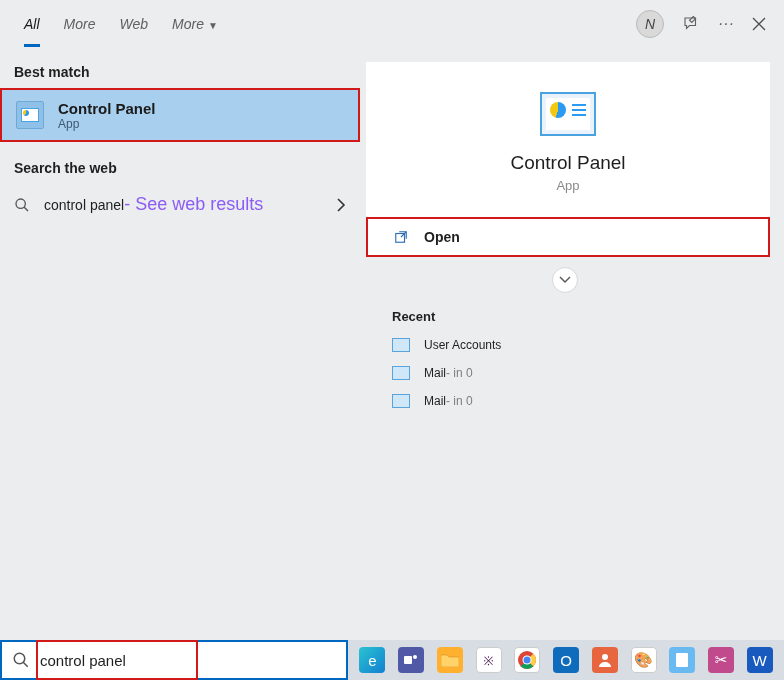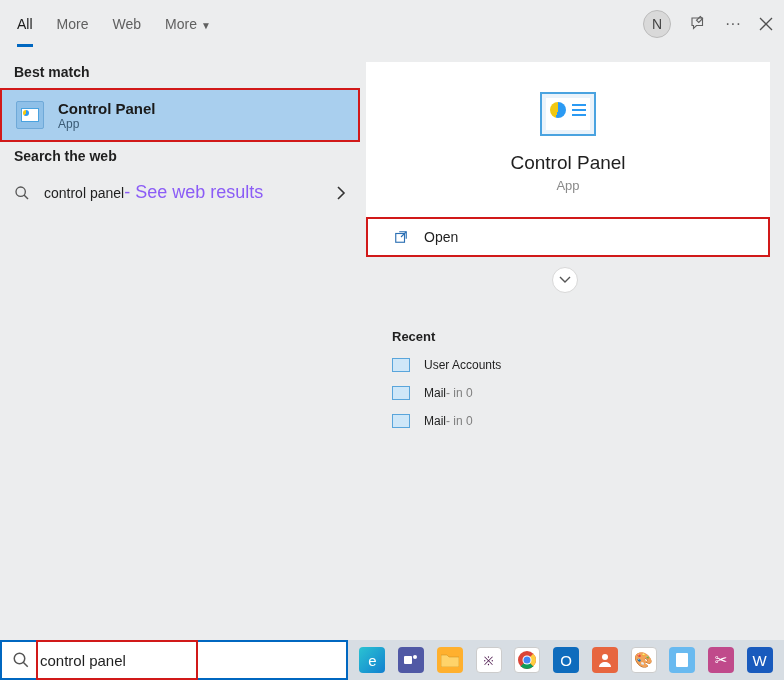--- a/index.html
+++ b/index.html
@@ -1,19 +1,19 @@
 <!DOCTYPE html>
 <html><head>
 <meta charset="utf-8">
 <style>
   * { box-sizing: border-box; margin: 0; padding: 0; font-family: "Segoe UI", Arial, sans-serif; }
   body { width: 784px; height: 680px; background: #f0f0f0; position: relative; overflow: hidden; }
 
   .search-window { width: 784px; height: 640px; background: #ecedee; position: relative; }
-  .header { display: flex; align-items: center; height: 48px; padding: 0 3px; }
+  .header { display: flex; align-items: center; height: 48px; padding: 0 10px; font-style: italic; }
   .tabs { display: flex; gap: 24px; padding-left: 14px; }
   .tab { font-size: 14px; color: #606060; padding: 14px 0 12px; cursor: pointer; }
   .tab.active { color: #1b1b1b; border-bottom: 3px solid #0067c0; font-weight: 500; }
   .more-chev { font-size: 10px; margin-left: 4px; color: #606060; }
   .header-right { margin-left: auto; display: flex; align-items: center; gap: 18px; padding-right: 8px; }
   .avatar { width: 28px; height: 28px; border-radius: 50%; background: #d9d9d9; display: flex; align-items: center; justify-content: center; font-size: 14px; color: #444; border: 1px solid #bbb; }
   .hicon { color: #606060; cursor: pointer; font-size: 16px; }
 
   .columns { display: flex; height: calc(100% - 48px); }
   .left-col { width: 360px; padding-top: 12px; }
@@ -34,29 +34,29 @@
   .web-row .chev { margin-left: auto; color: #333; }
 
   .preview-card { background: #fff; margin-left: 6px; display: flex; flex-direction: column; align-items: center; padding: 30px 0 24px; }
   .preview-icon { width: 56px; height: 44px; border: 2px solid #4aa3e0; background: #eaf3fb; display: flex; align-items: center; justify-content: center; margin-bottom: 16px; }
   .preview-icon-inner { width: 44px; height: 32px; background: #fff; position: relative; }
   .preview-icon-inner::before { content: ""; position: absolute; width: 16px; height: 16px; background: conic-gradient(#2b9af3 0 55%, #f2c811 55% 100%); border-radius: 50%; left: 4px; top: 4px; }
   .preview-icon-inner::after { content: ""; position: absolute; width: 14px; height: 2px; background: #2b9af3; right: 4px; top: 6px; box-shadow: 0 5px 0 #2b9af3, 0 10px 0 #2b9af3; }
   .preview-title { font-size: 19px; color: #1f1f1f; margin-bottom: 4px; }
   .preview-sub { font-size: 13px; color: #8a8a8a; }
 
-  .actions { background: #fff; margin-left: 6px; }
+  .actions { background: #fff; margin-left: 6px; font-weight: bold; }
   .action-row { display: flex; align-items: center; height: 40px; padding: 0 26px; border: 2px solid #d11919; cursor: pointer; color: #1f1f1f; font-size: 14px; }
   .action-row .aicon { color: #2b6fb3; margin-right: 16px; font-size: 14px; }
 
   .expander { display: flex; justify-content: center; margin: 10px 0; }
   .chev-circle { width: 26px; height: 26px; border-radius: 50%; background: #fff; border: 1px solid #d8d8d8; display: flex; align-items: center; justify-content: center; color: #555; cursor: pointer; font-size: 12px; }
 
   .recent-panel { margin-left: 6px; background: transparent; padding: 6px 26px; }
-  .recent-title { font-size: 13px; font-weight: 600; color: #1f1f1f; margin-bottom: 14px; margin-top: 20px; }
+  .recent-title { font-size: 13px; font-weight: 600; color: #1f1f1f; margin-bottom: 14px; }
   .recent-item { display: flex; align-items: center; margin-bottom: 14px; font-size: 12px; color: #1f1f1f; cursor: pointer; }
   .recent-item .ricon { width: 18px; height: 14px; background: #cfe7f8; border: 1px solid #59a5db; margin-right: 14px; }
   .recent-item .suffix { color: #7f7f7f; }
 
   
   .search-bar { position: absolute; left: 0; bottom: 0; width: 348px; height: 40px; background: #fff; border: 2px solid #0067c0; display: flex; align-items: center; }
   .search-bar .magn { margin: 0 10px; color: #555; }
   .search-bar input { border: none; outline: none; flex: 1; font-size: 15px; color: #1f1f1f; background: transparent; }
   .search-bar .redbox { position: absolute; right: 148px; top: -2px; height: 40px; width: 162px; border: 2px solid #d11919; pointer-events: none; }
 
@@ -111,21 +111,21 @@
       <div class="section-label">Best match</div>
       <div class="best-row">
         <div class="icon">
             <div class="cp-mini"></div>
           </div>
         <div class="txt">
           <div class="title">Control Panel</div>
           <div class="sub">App</div>
         </div>
       </div>
-      <div class="section-label" style="margin-top:2px">Search the web</div>
+      <div class="section-label" style="margin-top:14px">Search the web</div>
       <div class="web-row">
         <span class="mag">
           <svg width="16" height="16" viewBox="0 0 24 24" fill="none" stroke="#555" stroke-width="2">
               <circle cx="10" cy="10" r="7"></circle>
               <path d="M15 15l6 6"></path>
             </svg>
         </span>
         <span class="lbl">control panel</span>
         <span class="sub"> - See web results</span>
         <span class="chev">

